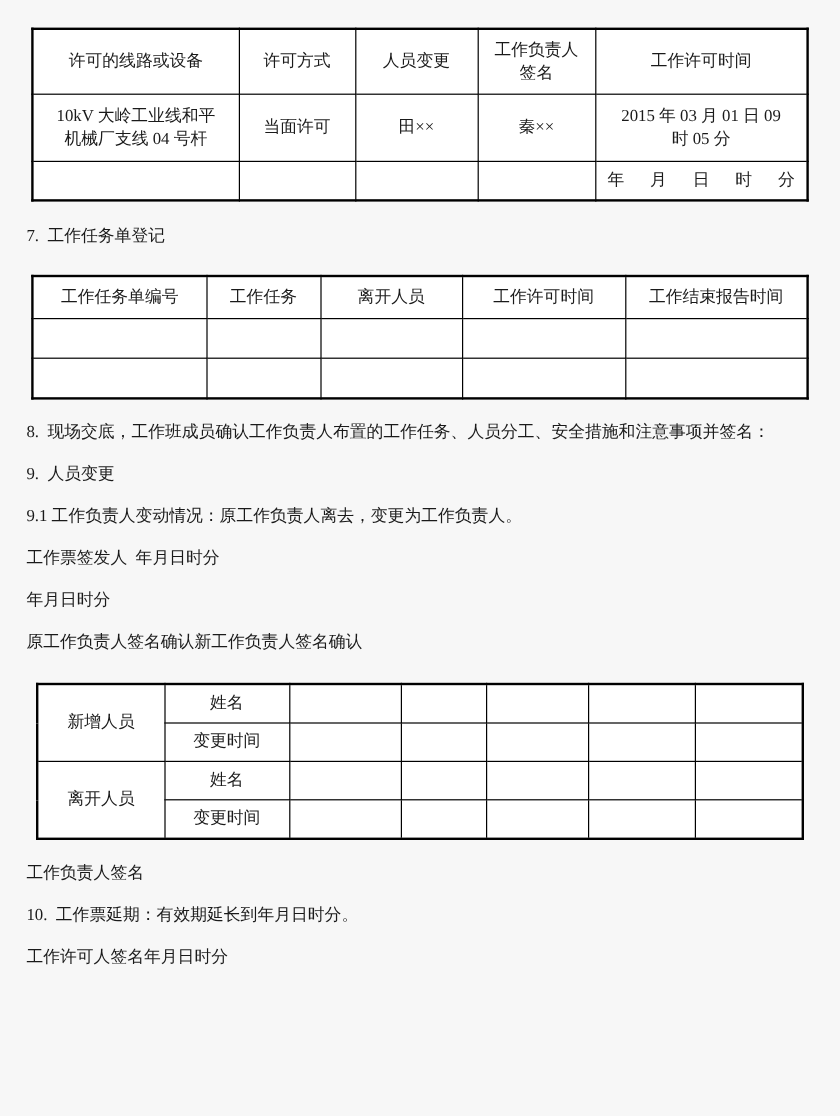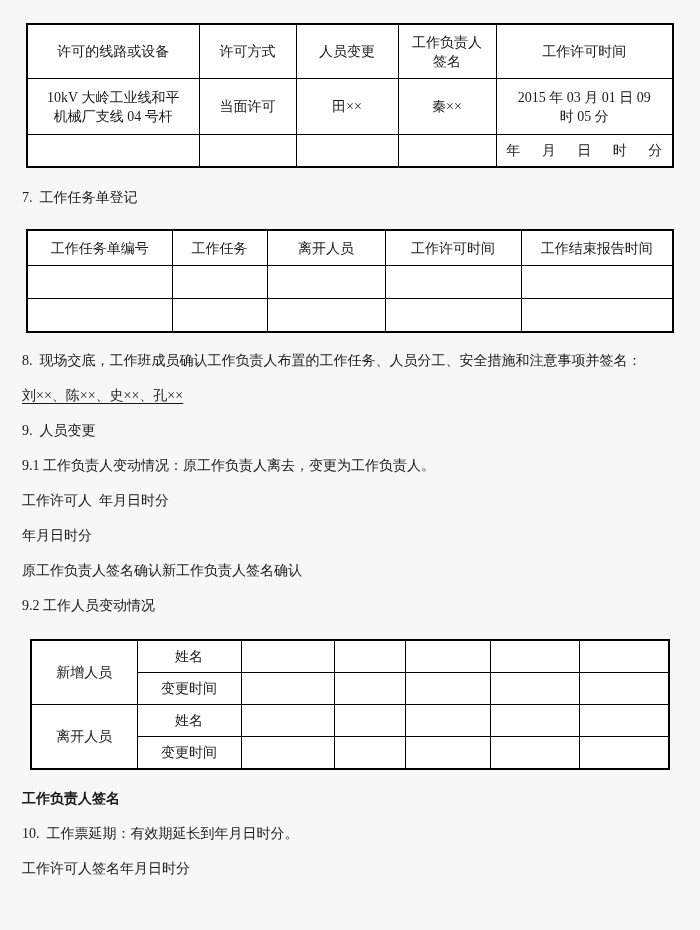--- a/index.html
+++ b/index.html
@@ -55,21 +55,21 @@
   .t2 .r-head td { height: 30px; }
   .t2 .r-empty td { height: 28px; }
 
   
   .t3 { width: 638px; margin: 25px 0 0 8px; }
   .t3 td { height: 27px; }
 
   
   .mt22 { margin-top: 22px; }
   .mt20 { margin-top: 20px; }
-  .mt21 { margin-top: 21px; font-weight: bold; }
+  .mt21 { margin-top: 21px; }
 </style>
 </head>
 <body>
 
 <div class="doc">
 
 
   <table class="t1">
     <colgroup>
       <col style="width:172px">
@@ -132,28 +132,26 @@
       <td></td>
       <td></td>
       <td></td>
       <td></td>
       <td></td>
     </tr>
   </tbody>
     </table>
 
   <p class="para mt20">8.  现场交底，工作班成员确认工作负责人布置的工作任务、人员分工、安全措施和注意事项并签名：</p>
-  <p class="para"><span class="underline">刘××、陈××、史××、孔××</span></p>
 
   <p class="para">9.  人员变更</p>
   <p class="para">9.1 工作负责人变动情况：原工作负责人离去，变更为工作负责人。</p>
-  <p class="para">工作许可人  年月日时分</p>
+  <p class="para">工作票签发人  年月日时分</p>
   <p class="para">年月日时分</p>
   <p class="para">原工作负责人签名确认新工作负责人签名确认</p>
-  <p class="para">9.2 工作人员变动情况</p>
 
   <table class="t3">
     <colgroup>
       <col style="width:106px">
         <col style="width:104px">
         <col style="width:93px">
         <col style="width:71px">
         <col style="width:85px">
         <col style="width:89px">
         <col style="width:90px">

